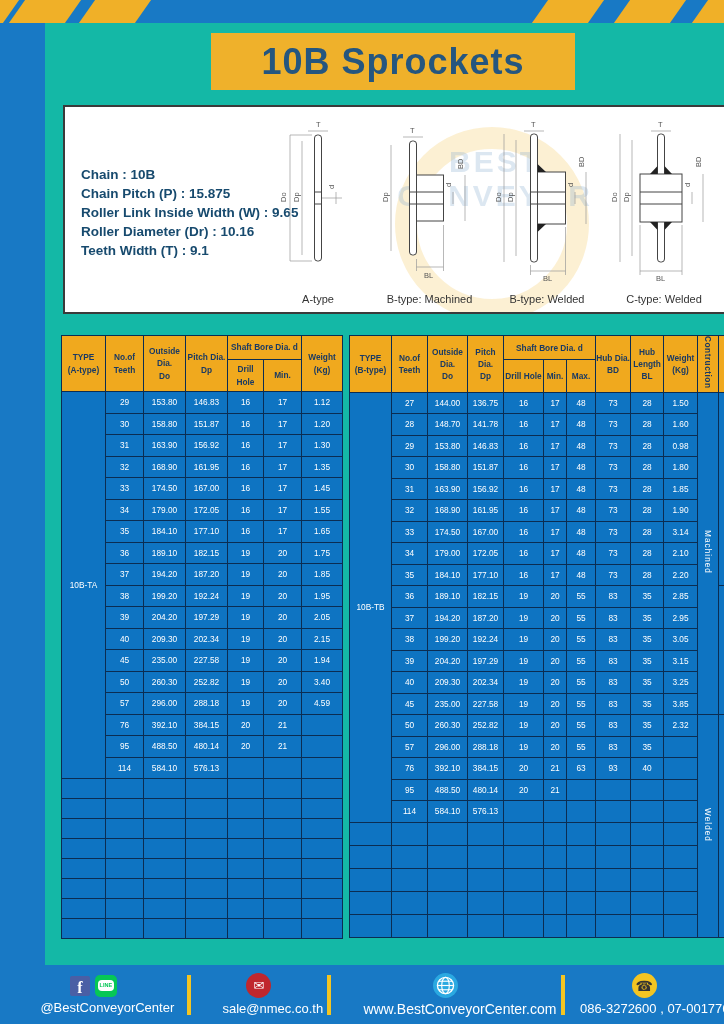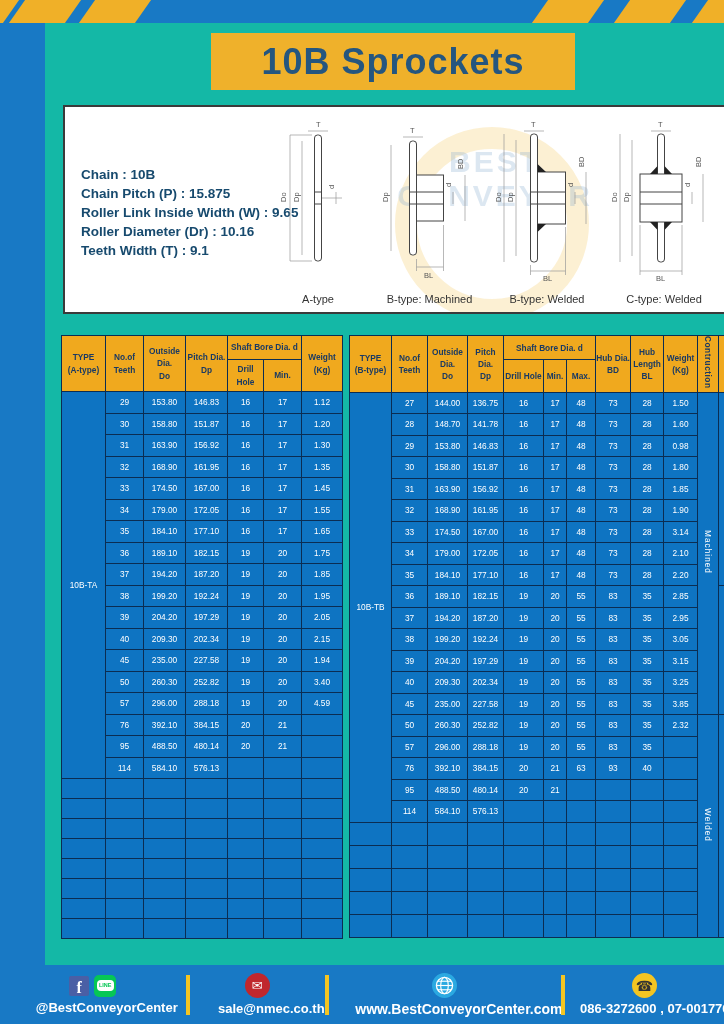--- a/index.html
+++ b/index.html
@@ -34,21 +34,21 @@
   #tableB{left:304px;top:312px;width:390px;}
   .tbl th,.tbl td{border:1.2px solid #0b2d52;padding:0;text-align:center;vertical-align:middle;overflow:hidden;}
   .tbl th{background:#f0a91e;color:#1a3a63;font-size:8.3px;font-weight:bold;white-space:pre-line;line-height:1.45;}
   .tbl td{background:#0e74c2;color:#fff;font-size:8.3px;}
   .tbl .vtext{writing-mode:vertical-rl;display:inline-block;line-height:1;letter-spacing:1px;}
   .tbl th .vtext{letter-spacing:.5px;}
   
   .footer{position:absolute;left:0;top:965px;width:724px;height:59px;background:#1879c5;
           display:flex;align-items:center;}
   .fgroup{display:flex;flex-direction:column;align-items:center;justify-content:center;gap:3px;height:100%;}
-  .fgroup .flabel{color:#fff;font-weight:bold;font-size:13px;white-space:nowrap;margin-left:28px;}
+  .fgroup .flabel{color:#fff;font-weight:normal;font-size:13px;white-space:nowrap;margin-left:28px;}
   .fsep{width:4px;height:40px;background:#f3c522;flex:none;}
   .icons-row{display:flex;gap:5px;align-items:center;}
   .icon-fb{width:20px;height:20px;background:#4a5fa5;color:#fff;border-radius:2px;display:flex;
            align-items:flex-end;justify-content:center;font-weight:bold;font-size:16px;line-height:1;
            font-family:"Liberation Serif",serif;}
   .icon-line{width:22px;height:22px;background:#06c755;border-radius:5px;display:flex;align-items:center;
              justify-content:center;}
   .icon-line span{background:#fff;color:#06c755;font-size:5.5px;font-weight:bold;border-radius:4px;
                   padding:3px 2px;line-height:1;}
   .icon-circle{width:25px;height:25px;border-radius:50%;display:flex;align-items:center;justify-content:center;}

